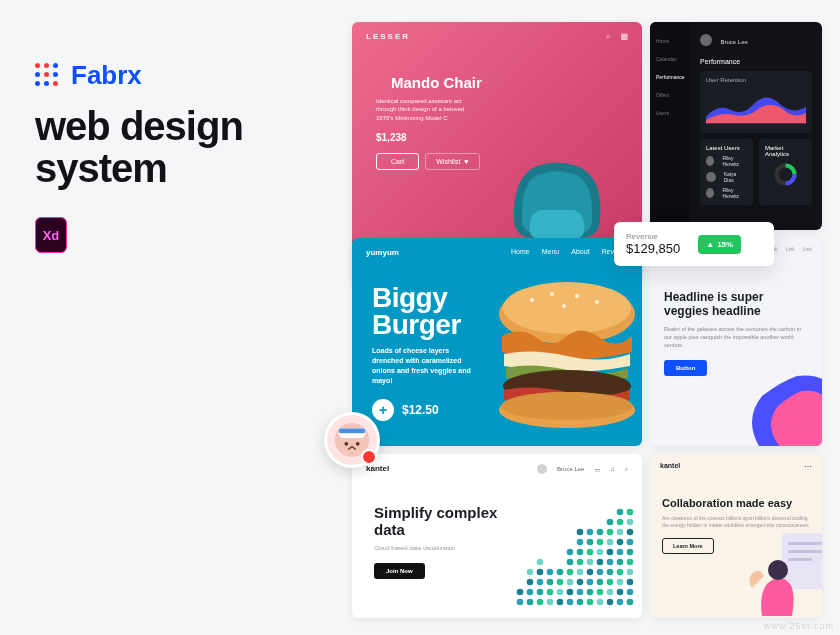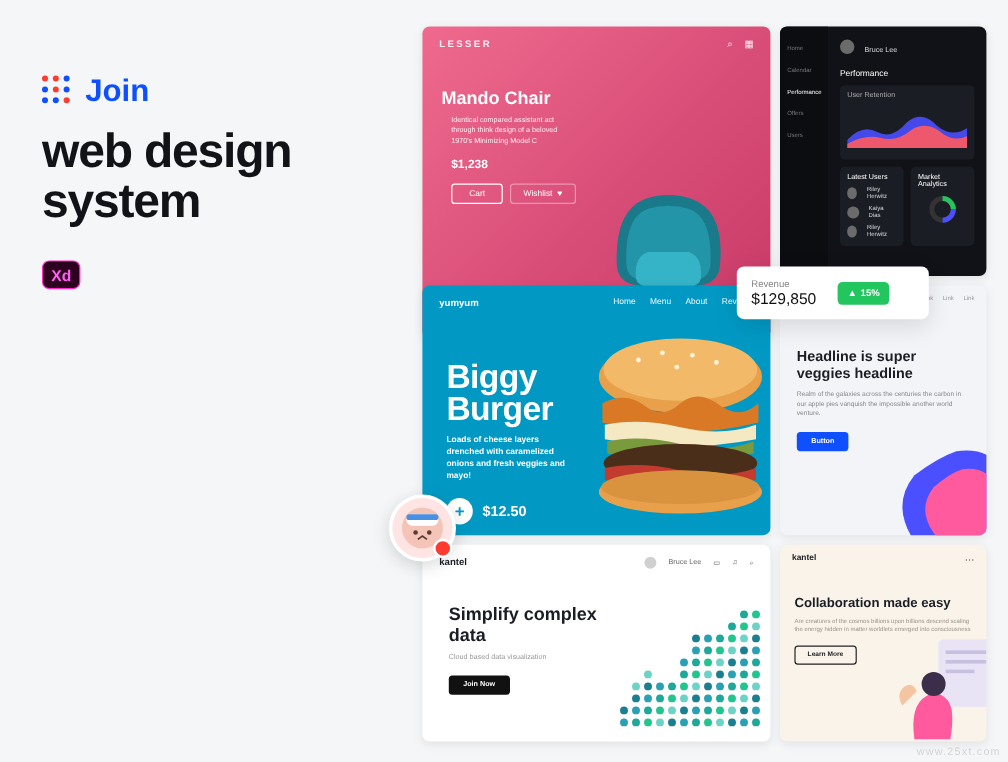--- a/index.html
+++ b/index.html
@@ -18,38 +18,38 @@
     width: 280px;
   }
   .brand-row { display: flex; align-items: center; gap: 10px; }
   .dots { width: 26px; height: 26px; position: relative; }
   .dots span {
     position: absolute; width: 5px; height: 5px; border-radius: 50%;
   }
   .brand-name { font-size: 26px; font-weight: 800; color: #0e50ff; }
   .tagline { font-size: 40px; font-weight: 800; line-height: 1.05; color: #121317; margin-top: 14px; letter-spacing: -1px; }
   .xd-badge {
-    margin-top: 28px; width: 32px; height: 24px; border-radius: 6px;
+    margin-top: 28px; width: 32px; height: 36px; border-radius: 6px;
     background: #2e001f; border: 1px solid #ff2bc2;
     display: flex; align-items: center; justify-content: center;
     color: #ff61f6; font-size: 13px; font-weight: 700;
   }
 
   
   .cards { position: absolute; left: 352px; top: 22px; width: 470px; height: 596px; }
 
   .card { position: absolute; border-radius: 6px; overflow: hidden; box-shadow: 0 2px 8px rgba(0,0,0,.08); }
 
   
   .c1 { left: 0; top: 0; width: 290px; height: 260px;
         background: linear-gradient(135deg, #ef6a8e 0%, #d84d78 55%, #c83966 100%); color: #fff; }
   .c1 .nav { display: flex; justify-content: space-between; padding: 10px 14px; font-size: 8px; opacity: .9; }
   .c1 .nav-left { display: flex; gap: 14px; }
   .c1 .nav-right { display: flex; gap: 10px; }
-  .c1 .title { padding-left: 16px; margin-top: 22px; font-size: 15px; font-weight: 600; }
+  .c1 .title { padding-left: 39px; margin-top: 22px; font-size: 15px; font-weight: 600; }
   .c1 .sub { padding-left: 24px; margin-top: 6px; font-size: 6px; line-height: 1.4; opacity: .9; max-width: 120px; }
   .c1 .price { padding-left: 24px; margin-top: 10px; font-size: 10px; font-weight: 600; }
   .c1 .btns { padding-left: 24px; margin-top: 10px; display: flex; gap: 6px; }
   .c1 .btn-outline { border: 1px solid #fff; border-radius: 3px; font-size: 7px; padding: 4px 14px; }
   .c1 .btn-ghost { border: 1px solid rgba(255,255,255,.4); border-radius: 3px; font-size: 7px; padding: 4px 10px; display:flex; align-items:center; gap:4px; }
   .chair { position: absolute; right: 10px; bottom: 6px; width: 150px; height: 150px; }
   .chair svg { width: 100%; height: 100%; }
 
   
   .c2 { left: 298px; top: 0; width: 172px; height: 208px; background: #101217; color: #d8dae0; }
@@ -64,21 +64,21 @@
   .c2 .lu-row { display:flex; align-items:center; gap:4px; margin-top:4px; }
   .c2 .lu-row .ava { width:10px; height:10px; }
   .c2 .split { display:flex; gap:6px; }
   .c2 .split > div { flex:1; }
 
   
   .c3 { left: 0; top: 216px; width: 290px; height: 208px; background: #0199c4; color: #fff; }
   .c3 .nav { display:flex; justify-content:space-between; padding:10px 14px; font-size:7px; }
   .c3 .nav-left { display:flex; gap:12px; opacity:.95; }
   .c3 .logo { font-weight:700; font-size:8px;text-align:center; }
-  .c3 .title { padding-left: 20px; margin-top: 34px; font-size: 28px; font-weight: 800; line-height: .95; letter-spacing:-.5px; }
+  .c3 .title { padding-left: 20px; margin-top: 18px; font-size: 28px; font-weight: 800; line-height: .95; letter-spacing:-.5px; }
   .c3 .sub { padding-left: 20px; margin-top: 8px; font-size: 7px; line-height: 1.4; max-width: 120px; font-weight:600; }
   .c3 .price-row { padding-left: 20px; margin-top: 14px; display:flex; align-items:center; gap:8px; }
   .c3 .plus { width: 22px; height: 22px; border-radius: 50%; background: #fff; color: #0199c4; display:flex; align-items:center; justify-content:center; font-weight:800; font-size:14px; }
   .c3 .price { font-size: 12px; font-weight: 800; }
   .burger { position:absolute; right:-10px; top:40px; width:170px; height:160px; }
 
   
   .c4 { left: 298px; top: 216px; width: 172px; height: 208px; background: #f3f4f8; color:#1a1d24; }
   .c4 .top { display:flex; justify-content:flex-end; gap:8px; padding:8px 10px; font-size:5px; color:#999; }
   .c4 .body { padding: 30px 14px 0 14px; }
@@ -140,21 +140,21 @@
       <span style="background:#ff3b30;left:0;top:0"></span>
         <span style="background:#ff3b30;left:9px;top:0"></span>
         <span style="background:#0e50ff;left:18px;top:0"></span>
       <span style="background:#0e50ff;left:0;top:9px"></span>
         <span style="background:#ff3b30;left:9px;top:9px"></span>
         <span style="background:#0e50ff;left:18px;top:9px"></span>
       <span style="background:#0e50ff;left:0;top:18px"></span>
         <span style="background:#0e50ff;left:9px;top:18px"></span>
         <span style="background:#ff3b30;left:18px;top:18px"></span>
     </div>
-    <div class="brand-name">Join</div>
+    <div class="brand-name">Fabrx</div>
   </div>
   <div class="tagline">web design system</div>
   <div class="xd-badge">Xd</div>
 </div>
 
 <div class="cards">
 
   <div class="rev">
     <div>
       <div class="lbl">Revenue</div>

